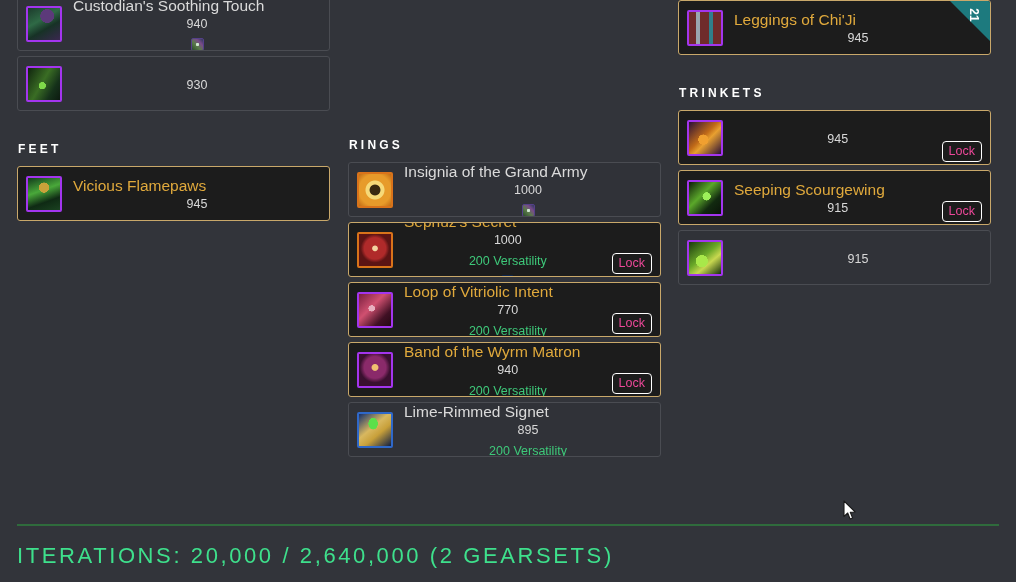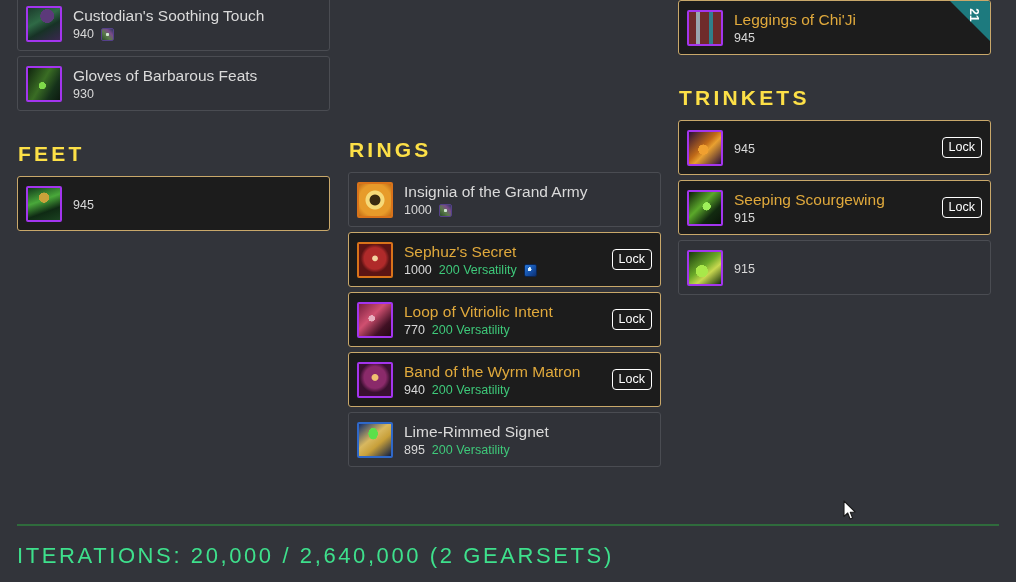--- a/index.html
+++ b/index.html
@@ -29,24 +29,24 @@
   .col {
     position: absolute;
     width: 313px;
   }
   .col-1 { left: 17px; }
   .col-2 { left: 348px; }
   .col-3 { left: 678px; }
 
   
   .section-title {
-    font-size: 21px;
+    font-size: 12px;
     font-weight: bold;
     letter-spacing: 3.2px;
-    color: #fde047;
+    color: #ffffff;
     margin: 0 0 10px 1px;
     white-space: nowrap;
   }
 
   
   .card {
     position: relative;
     height: 55px;
     border: 1px solid #4a4c52;
     background: #303238;
@@ -134,20 +134,21 @@
   .item-name.epic-gold {
     color: #e0a93c;
     font-weight: normal;
   }
   .meta {
     display: flex;
     align-items: center;
     gap: 7px;
     margin-top: 2px;
     line-height: 14px;
+    flex-direction: column;
   }
   .ilvl {
     font-size: 12.5px;
     color: #d8d8d8;
   }
   .stat {
     font-size: 12.5px;
     color: #3ec97a;
     white-space: nowrap;
   }
@@ -171,28 +172,28 @@
       radial-gradient(circle at 42% 38%, #ddf2ff 0 20%, transparent 21%),
       linear-gradient(135deg, #2a78d8 0%, #1450a8 55%, #0d2f70 100%);
     border: 1px solid #0b2550;
   }
 
   
   .lock-btn {
     flex: 0 0 auto;
     margin-left: auto;
     align-self: flex-end;
-    margin-bottom: 16px;
+    margin-bottom: 2px;
     min-width: 38px;
     height: 21px;
     padding: 0 6px;
     border: 1px solid #ffffff;
     border-radius: 4px;
     background: transparent;
-    color: #ffffff;
+    color: #ec4899;
     font-family: "Liberation Sans", sans-serif;
     font-size: 12.5px;
     line-height: 19px;
     text-align: center;
     cursor: pointer;
     white-space: nowrap;
   }
 
   
   .ribbon {
@@ -279,32 +280,32 @@
             <span class="ilvl">940</span>
             <span class="gem gem-prismatic"></span>
           </div>
         </div>
       </div>
       <div class="card">
         <div class="icon ">
           <div class="art art-gloves-green"></div>
         </div>
         <div class="info">
-          <div class="item-name">Gloves of Barbarous Feats</div>
           <div class="meta">
             <span class="ilvl">930</span>
           </div>
         </div>
       </div>
       <div class="section-title" style="margin-top: 31px;">FEET</div>
       <div class="card selected">
         <div class="icon ">
           <div class="art art-flamepaws"></div>
         </div>
         <div class="info">
+          <div class="item-name">Vicious Flamepaws</div>
           <div class="meta">
             <span class="ilvl">945</span>
           </div>
         </div>
       </div>
     </div>
   <div class="col col-2" style="top:130px;">
       <div class="section-title">RINGS</div>
       <div class="card">
         <div class="icon q-legend">

